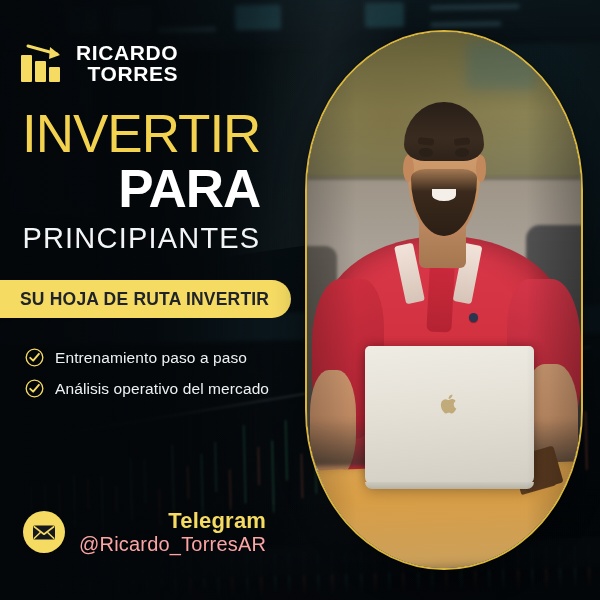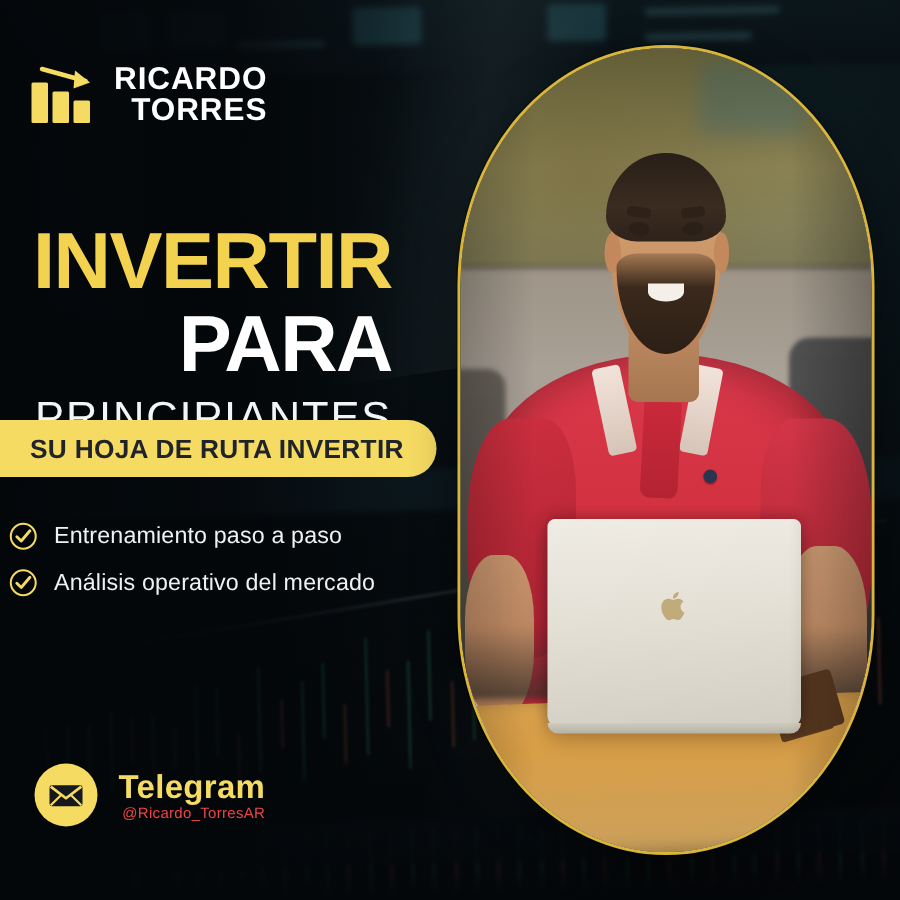--- a/index.html
+++ b/index.html
@@ -107,23 +107,22 @@
   .logo-mark{ position:relative; width:46px; height:40px; flex:0 0 auto; }
   .logo-name{
     color:#ffffff; font-weight:bold; font-size:21px; line-height:1.02;
     letter-spacing:.6px;
   }
   .logo-name span{ display:block; }
 
   
   .headline{ position:absolute; left:22px; top:108px; }
   .h-invertir{
-    color:#F2D24F; font-weight:bold; font-size:53px; line-height:.98;
+    color:#F2D24F; font-weight:normal; font-size:53px; line-height:.98;
     letter-spacing:-1px;
-    margin-top:41px;
   }
   .h-para{
     color:#ffffff; font-weight:bold; font-size:53px; line-height:1.02;
     letter-spacing:-1px; margin-top:2px;
   }
   .h-princ{
     color:#f2f4f5; font-weight:300; font-size:29px; line-height:1.05;
     letter-spacing:1.2px; margin-top:7px;
   }
 
@@ -131,30 +130,30 @@
   .badge{
     position:absolute; left:0; top:280px;
     height:38px; padding:0 22px 0 20px;
     background:#F5DB62;
     border-radius:0 20px 20px 0;
     display:flex; align-items:center;
     color:#20242a; font-weight:bold; font-size:17.5px; letter-spacing:.2px;
   }
 
   
-  .bullets{ position:absolute; left:6px; top:342px; }
+  .bullets{ position:absolute; left:25px; top:342px; }
   .bullet{ display:flex; align-items:center; gap:11px; height:31px; }
   .chk{ width:19px; height:19px; flex:0 0 auto; }
   .bullet-txt{ color:#eef1f3; font-size:15.5px; font-weight:400; letter-spacing:.1px; }
 
   
   .telegram{ position:absolute; left:22px; top:508px; display:flex; align-items:center; gap:13px; }
   .tg-ic{ width:44px; height:44px; flex:0 0 auto; }
   .tg-lbl{ color:#F5DB62; font-weight:bold; font-size:22px; line-height:1.15; letter-spacing:.2px; }
-  .tg-handle{ color:#ef4444; font-size:10px; font-weight:400; letter-spacing:.2px; }
+  .tg-handle{ color:#fca5a5; font-size:20px; font-weight:400; letter-spacing:.2px; }
 
   
   .photo{
     position:absolute; left:305px; top:30px; width:278px; height:540px;
     border:2px solid #D9B63A;
     border-radius:139px / 160px;
     overflow:hidden;
     box-shadow:0 0 0 1px rgba(0,0,0,.25), 0 10px 30px rgba(0,0,0,.45);
   }
   .ph-img{ position:absolute; inset:0; overflow:hidden; background:#7c7468; }

